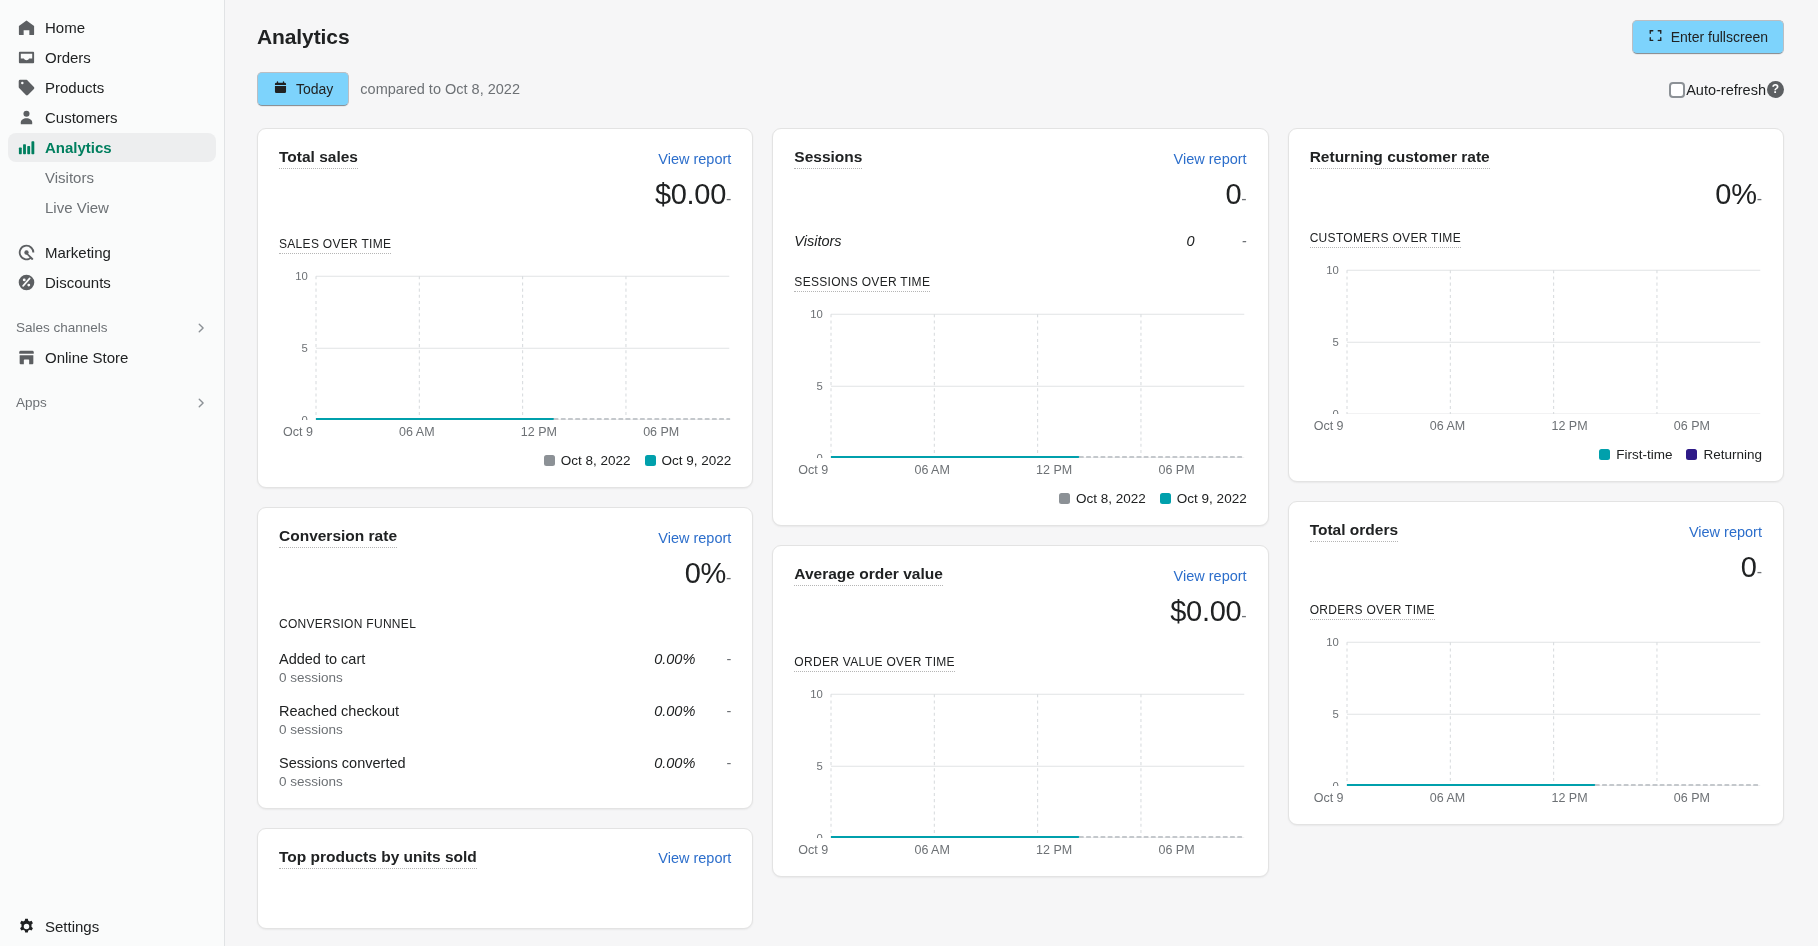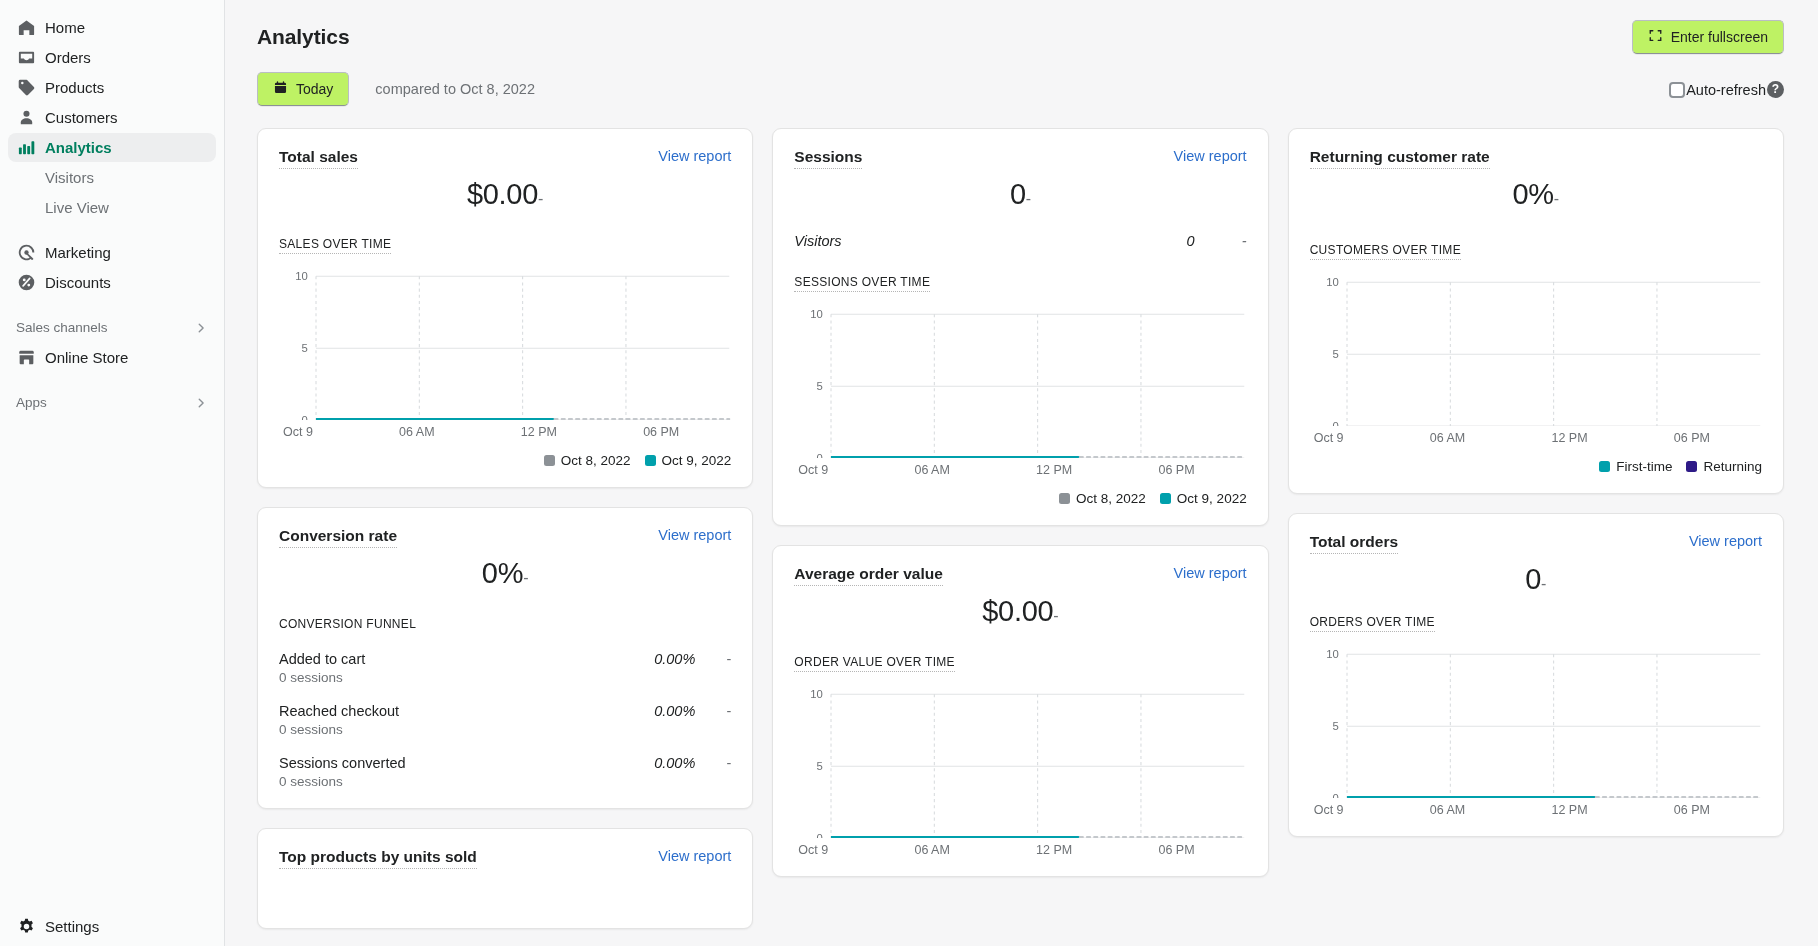--- a/index.html
+++ b/index.html
@@ -67,35 +67,35 @@
     position: relative;
     background: #f6f6f7;
   }
   .page-head {
     display: flex; align-items: center; justify-content: space-between;
     padding: 20px 34px 0 32px;
   }
   .page-title { font-size: 21px; font-weight: 600; color: #202223; letter-spacing: -0.1px; }
   .btn {
     display: inline-flex; align-items: center; gap: 8px;
-    background: #bef264;
+    background: #7dd3fc;
     border: 1px solid #babec3;
     border-bottom-color: #8c9196;
     border-radius: 5px;
     padding: 7px 15px;
     font-size: 14px; font-weight: 500; color: #202223;
     cursor: pointer;
     box-shadow: 0 1px 0 rgba(0,0,0,0.05);
     justify-content: space-between;
   }
   .filter-row {
     display: flex; align-items: center; justify-content: space-between;
     padding: 18px 34px 0 32px;
   }
-  .filter-left { display: flex; align-items: center; gap: 26px; }
+  .filter-left { display: flex; align-items: center; gap: 11px; }
   .compared { font-size: 14.5px; color: #6d7175; }
   .filter-right { display: flex; align-items: flex-end; gap: 1px; }
   .checkbox {
     width: 16px; height: 16px;
     border: 2px solid #8c9196; border-radius: 4px;
     background: #fff; cursor: pointer;
   }
   .auto-lbl { font-size: 14.5px; color: #202223; }
   .help-icon {
     width: 17px; height: 17px; border-radius: 50%;
@@ -113,32 +113,32 @@
     align-items: flex-start;
   }
   .col { flex: 1; display: flex; flex-direction: column; gap: 19px; min-width: 0; }
   .card {
     background: #fff;
     border: 1px solid #e3e3e3;
     border-radius: 9px;
     box-shadow: 0 1px 2px rgba(0,0,0,0.06);
     padding: 19px 21px 19px 21px;
   }
-  .card-head { display: flex; align-items: flex-start; justify-content: space-between; }
+  .card-head { display: flex; align-items: center; justify-content: space-between; }
   .card-title {
     font-size: 15.5px; font-weight: 600; color: #202223;
     border-bottom: 1px dotted #b5b5b5;
     padding-bottom: 2px;
     cursor: help;
   }
   .view-report {
     font-size: 14.5px; color: #2c6ecb; cursor: pointer; white-space: nowrap;
   }
   .metric-row {
-    display: flex; align-items: flex-start; justify-content: center;
+    display: flex; align-items: flex-start; justify-content: flex-end;
     margin-top: 9px;
   }
   .metric-val { font-size: 29px; font-weight: 400; color: #202223; line-height: 1.15; letter-spacing: -0.3px; }
   .metric-delta { font-size: 16px; color: #6d7175; padding-top: 12px; }
   .sub-row {
     display: flex; align-items: center; justify-content: space-between;
     margin-top: 22px; font-size: 14.5px; color: #202223; font-style: italic;
   }
   .sub-row .sr-val { color: #202223; }
   .sub-row .sr-delta { color: #6d7175; width: 30px; text-align: right; }
@@ -546,21 +546,21 @@
       <div class="col">
 
         <div class="card">
           <div class="card-head">
             <div class="card-title">Returning customer rate</div>
           </div>
           <div class="metric-row">
             <div class="metric-val">0%</div>
             <div class="metric-delta">-</div>
           </div>
-          <div class="section-cap" style="margin-top:32px">CUSTOMERS OVER TIME</div>
+          <div class="section-cap" style="margin-top:20px">CUSTOMERS OVER TIME</div>
           <div class="chart-wrap">
             <svg class="chart-svg" viewBox="0 0 440 148" preserveAspectRatio="none">
               <line x1="36" y1="8" x2="438" y2="8" stroke="#e1e3e5" stroke-width="1"></line>
               <line x1="36" y1="78" x2="438" y2="78" stroke="#e1e3e5" stroke-width="1"></line>
               <line x1="36" y1="148" x2="438" y2="148" stroke="#c9cccf" stroke-width="1"></line>
               <line x1="36" y1="8" x2="36" y2="148" stroke="#d7dadd" stroke-width="1" stroke-dasharray="3 3"></line>
               <line x1="136.5" y1="8" x2="136.5" y2="148" stroke="#d7dadd" stroke-width="1" stroke-dasharray="3 3"></line>
               <line x1="237" y1="8" x2="237" y2="148" stroke="#d7dadd" stroke-width="1" stroke-dasharray="3 3"></line>
               <line x1="337.5" y1="8" x2="337.5" y2="148" stroke="#d7dadd" stroke-width="1" stroke-dasharray="3 3"></line>
               <text x="28" y="12" text-anchor="end" font-size="11" fill="#6d7175" font-family="Liberation Sans, sans-serif">10</text>

